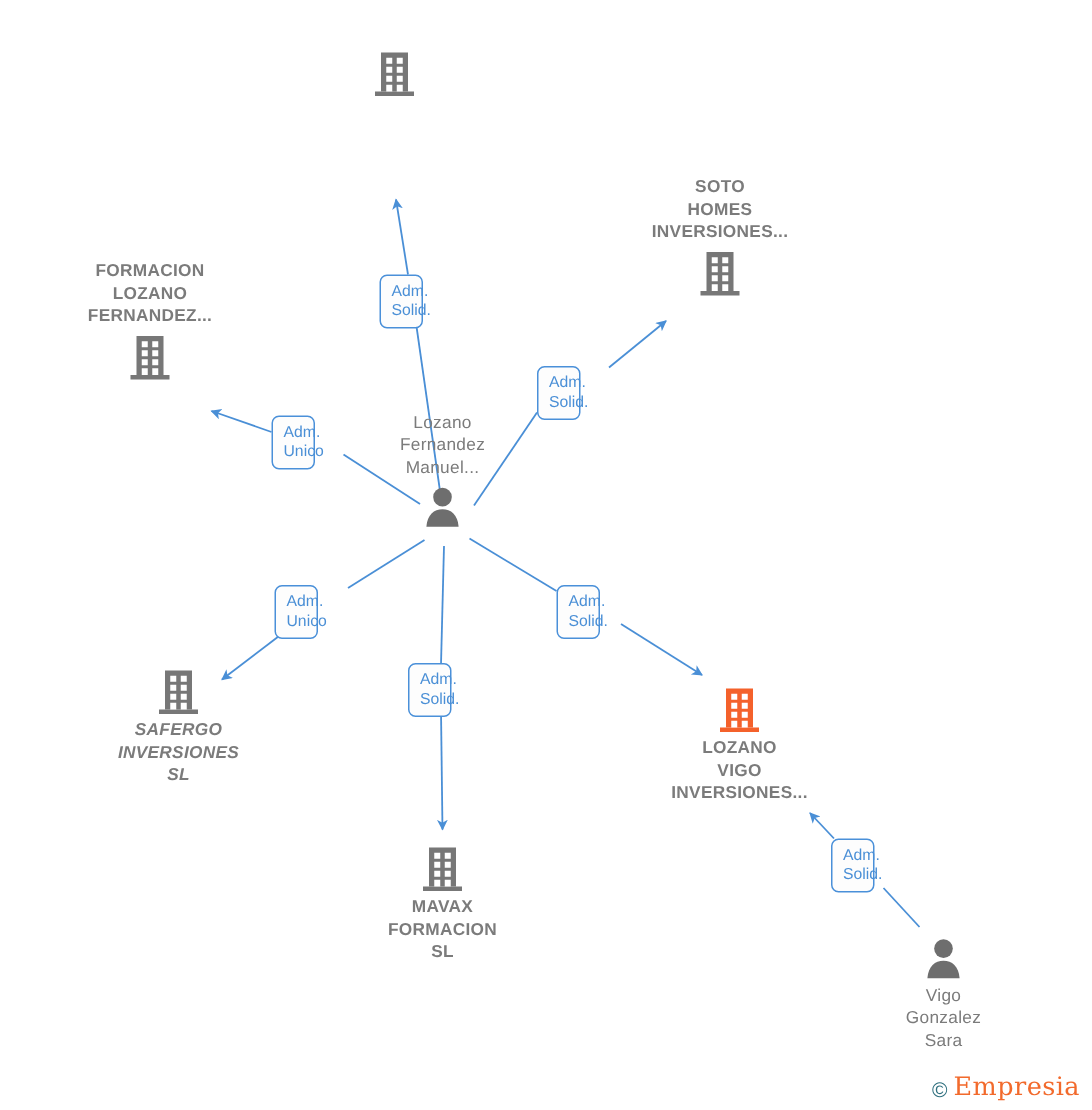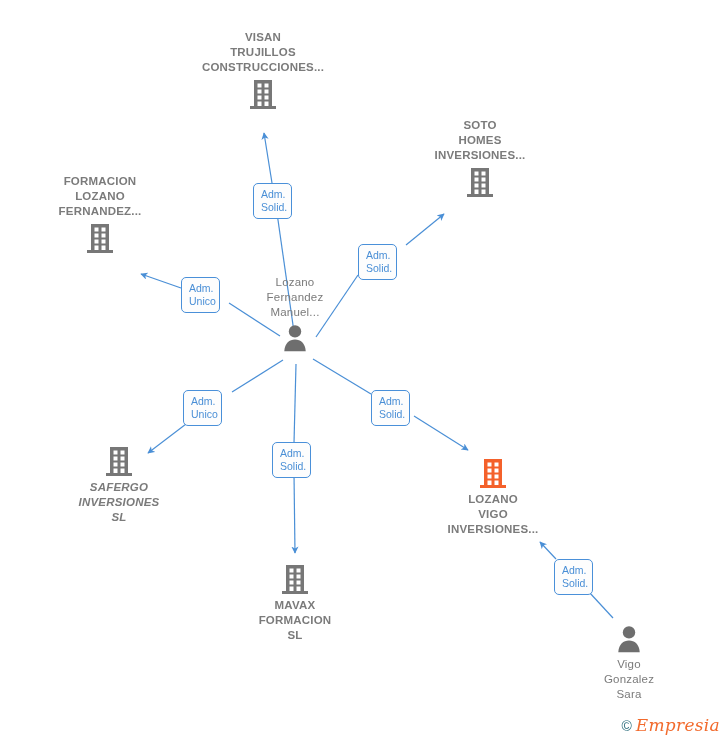--- a/index.html
+++ b/index.html
@@ -43,35 +43,34 @@
     box-sizing:border-box;
     border:1px solid #4a90d9;
     border-radius:5px;
     background:#fdfdfd;
     color:#4a8fd6;
     font-size:10.5px;
     line-height:13px;
     padding:4px 6px 4px 7px;
     text-align:left;
     white-space:pre-line;
-    width:39px;
+    width:29px;
   }
 
   .watermark{
     position:absolute;
     right:8px;bottom:6px;
     display:flex;align-items:center;gap:4px;
   }
   .watermark .c{
     color:#2e6f7e;font-size:14px;line-height:14px;
   }
   .watermark .brand{
     color:#f26a2c;
     font-family:"DejaVu Serif", serif;
-    font-style:italic;
     font-size:17px;
     line-height:17px;
     letter-spacing:.3px;
   }
 </style>
 </head>
 <body>
 
 <div id="graph">
 
@@ -112,23 +111,20 @@
       <line x1="414" y1="416" x2="468" y2="450" stroke="#4a8fd6" stroke-width="1.2" marker-end="url(#arrowhead)"></line>
     </g>
 
     <g>
       <line x1="613" y1="618" x2="589" y2="592" stroke="#4a8fd6" stroke-width="1.2"></line>
       <line x1="556" y1="559" x2="540" y2="542" stroke="#4a8fd6" stroke-width="1.2" marker-end="url(#arrowhead)"></line>
     </g>
   </svg>
 
   <div class="node icon-bottom" style="left:263px;top:30px;">
-    <div class="node-label company">VISAN
-TRUJILLOS
-CONSTRUCCIONES...</div>
     <svg class="node-icon" viewBox="0 0 32 34">
       <rect x="7" y="3" width="18" height="26" fill="#777777"></rect>
       <rect x="3" y="29" width="26" height="3" fill="#777777"></rect>
       <rect x="10.5" y="6.5" width="4" height="4" fill="#ffffff"></rect>
       <rect x="17.5" y="6.5" width="4" height="4" fill="#ffffff"></rect>
       <rect x="10.5" y="12.5" width="4" height="4" fill="#ffffff"></rect>
       <rect x="17.5" y="12.5" width="4" height="4" fill="#ffffff"></rect>
       <rect x="10.5" y="18.5" width="4" height="4" fill="#ffffff"></rect>
       <rect x="17.5" y="18.5" width="4" height="4" fill="#ffffff"></rect>
       <rect x="10.5" y="24.5" width="4" height="4.5" fill="#ffffff"></rect>

